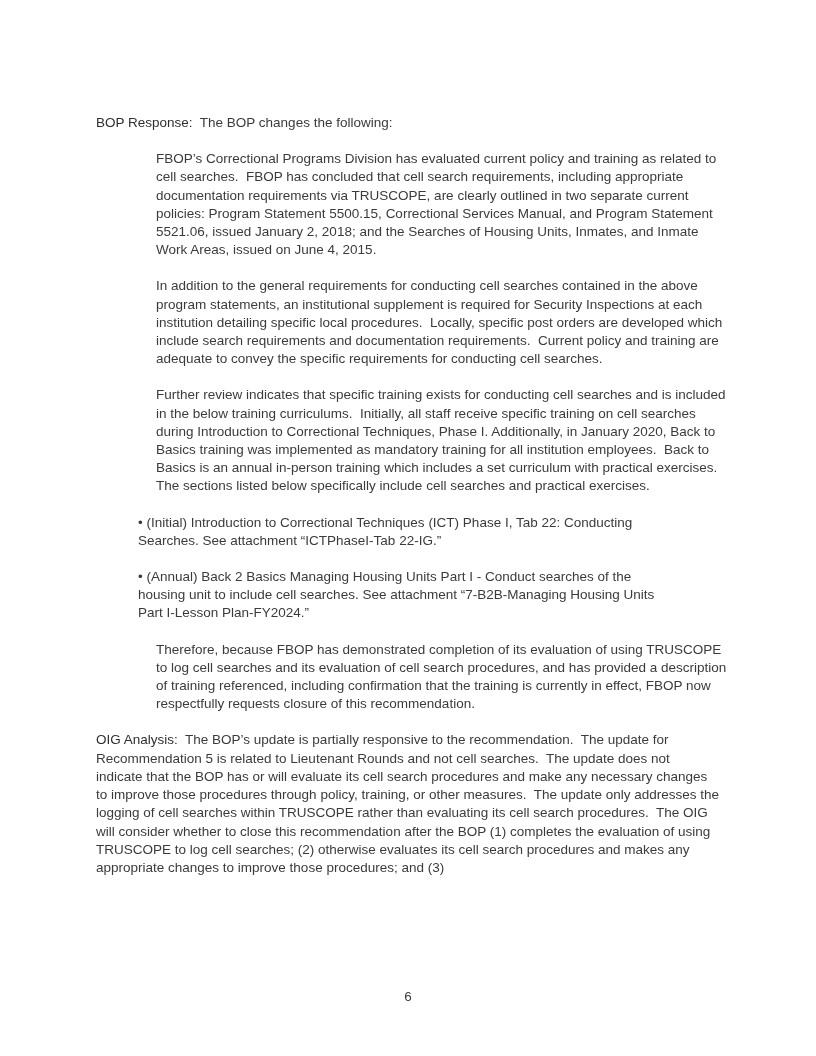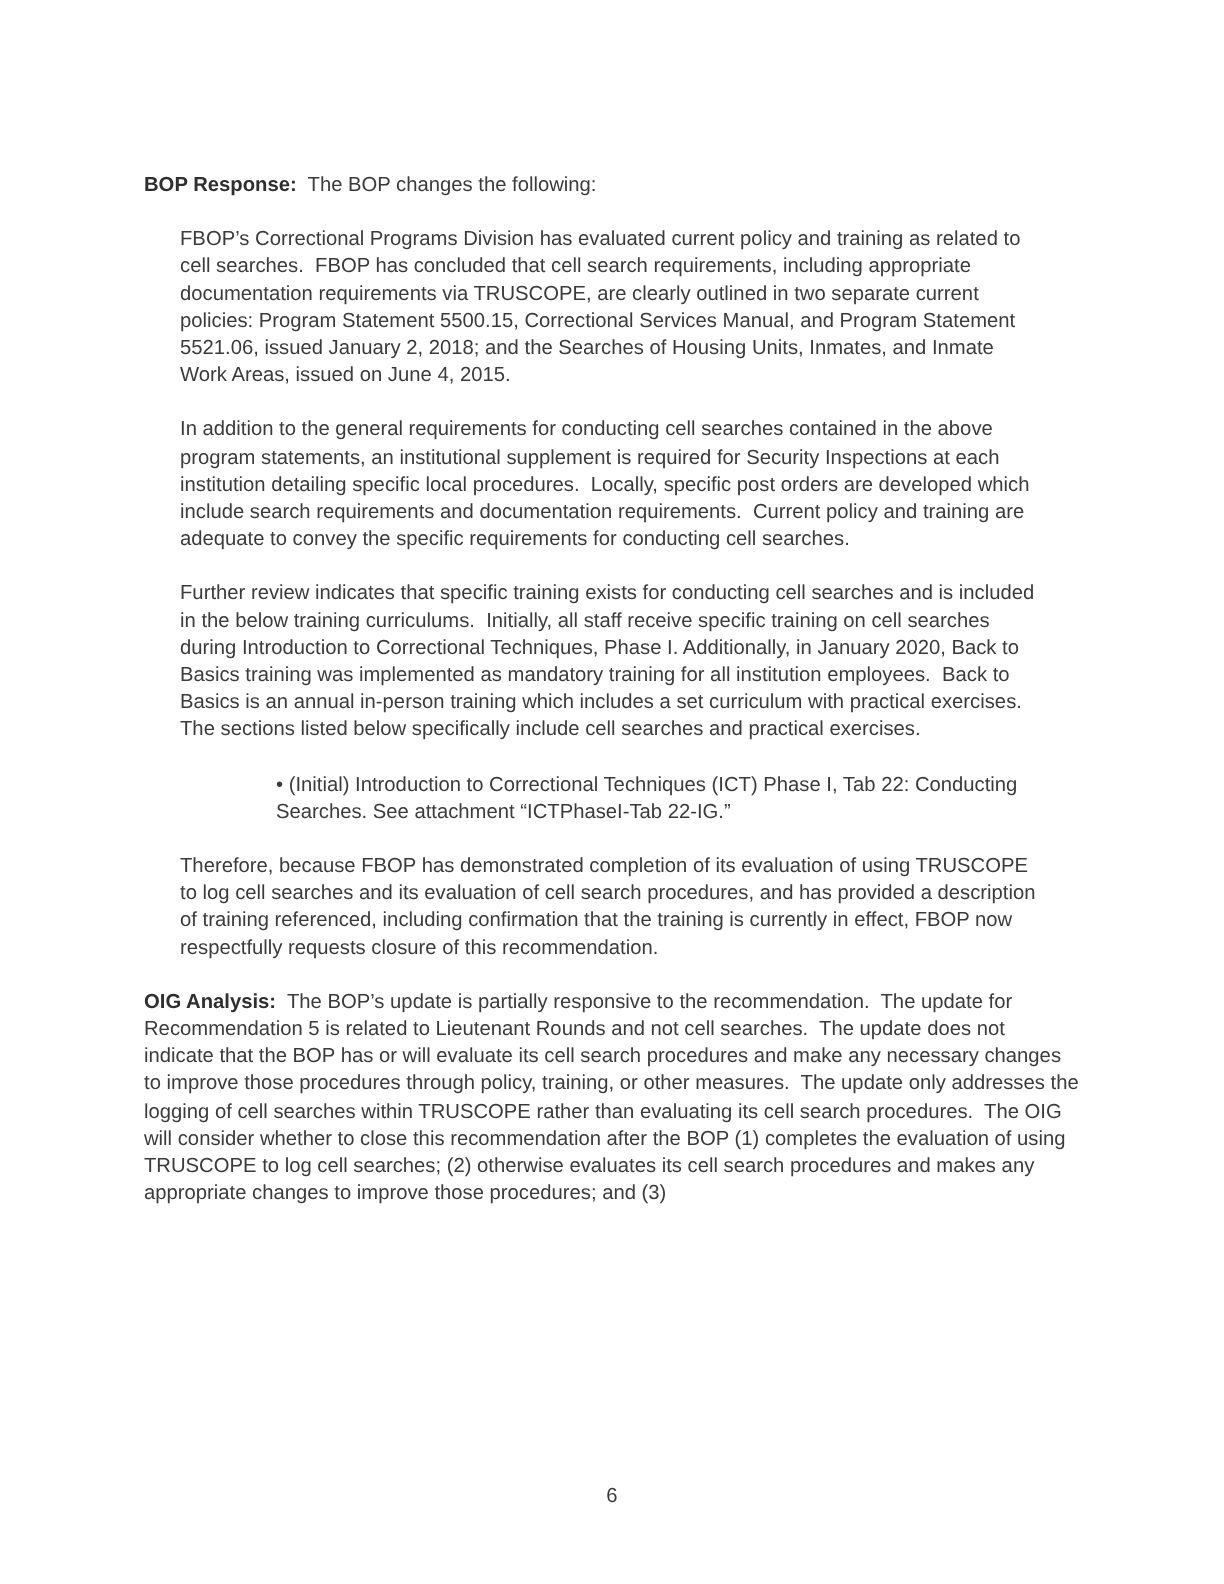--- a/index.html
+++ b/index.html
@@ -22,29 +22,29 @@
     top: 114px;
     left: 96px;
     width: 624px;
   }
   .para {
     margin: 0 0 18px 0;
     white-space: pre-wrap;
     overflow-wrap: break-word;
   }
   .para.indent-1 {
-    margin-left: 24px;
+    margin-left: 60px;
     width: 576px;
   }
   .para.indent-2 {
-    margin-left: 88px;
+    margin-left: 42px;
     width: 528px;
   }
   .lead-label {
-    font-weight: bold;
+    font-weight: normal;
     color: #2f2f2f;
   }
   .page-number {
     position: absolute;
     top: 988px;
     left: 0;
     width: 816px;
     text-align: center;
     color: #3b3b3b;
   }
@@ -57,20 +57,21 @@
   <p class="para"><span class="lead-label">BOP Response:</span><span>  The BOP changes the following:</span></p>
 
   <p class="para indent-1">FBOP’s Correctional Programs Division has evaluated current policy and training as related to cell searches.  FBOP has concluded that cell search requirements, including appropriate documentation requirements via TRUSCOPE, are clearly outlined in two separate current policies: Program Statement 5500.15, Correctional Services Manual, and Program Statement 5521.06, issued January 2, 2018; and the Searches of Housing Units, Inmates, and Inmate Work Areas, issued on June 4, 2015.</p>
 
   <p class="para indent-1">In addition to the general requirements for conducting cell searches contained in the above program statements, an institutional supplement is required for Security Inspections at each institution detailing specific local procedures.  Locally, specific post orders are developed which include search requirements and documentation requirements.  Current policy and training are adequate to convey the specific requirements for conducting cell searches.</p>
 
   <p class="para indent-1">Further review indicates that specific training exists for conducting cell searches and is included in the below training curriculums.  Initially, all staff receive specific training on cell searches during Introduction to Correctional Techniques, Phase I. Additionally, in January 2020, Back to Basics training was implemented as mandatory training for all institution employees.  Back to Basics is an annual in-person training which includes a set curriculum with practical exercises.  The sections listed below specifically include cell searches and practical exercises.</p>
 
   <p class="para indent-2">• (Initial) Introduction to Correctional Techniques (ICT) Phase I, Tab 22: Conducting Searches. See attachment “ICTPhaseI-Tab 22-IG.”</p>
 
+  <p class="para indent-2">• (Annual) Back 2 Basics Managing Housing Units Part I - Conduct searches of the housing unit to include cell searches. See attachment “7-B2B-Managing Housing Units Part I-Lesson Plan-FY2024.”</p>
 
 
   <p class="para indent-1">Therefore, because FBOP has demonstrated completion of its evaluation of using TRUSCOPE to log cell searches and its evaluation of cell search procedures, and has provided a description of training referenced, including confirmation that the training is currently in effect, FBOP now respectfully requests closure of this recommendation.</p>
 
   <p class="para"><span class="lead-label">OIG Analysis:</span><span>  The BOP’s update is partially responsive to the recommendation.  The update for Recommendation 5 is related to Lieutenant Rounds and not cell searches.  The update does not indicate that the BOP has or will evaluate its cell search procedures and make any necessary changes to improve those procedures through policy, training, or other measures.  The update only addresses the logging of cell searches within TRUSCOPE rather than evaluating its cell search procedures.  The OIG will consider whether to close this recommendation after the BOP (1) completes the evaluation of using TRUSCOPE to log cell searches; (2) otherwise evaluates its cell search procedures and makes any appropriate changes to improve those procedures; and (3)</span></p>
 
 </div>
 
 <div class="page-number">6</div>
 

